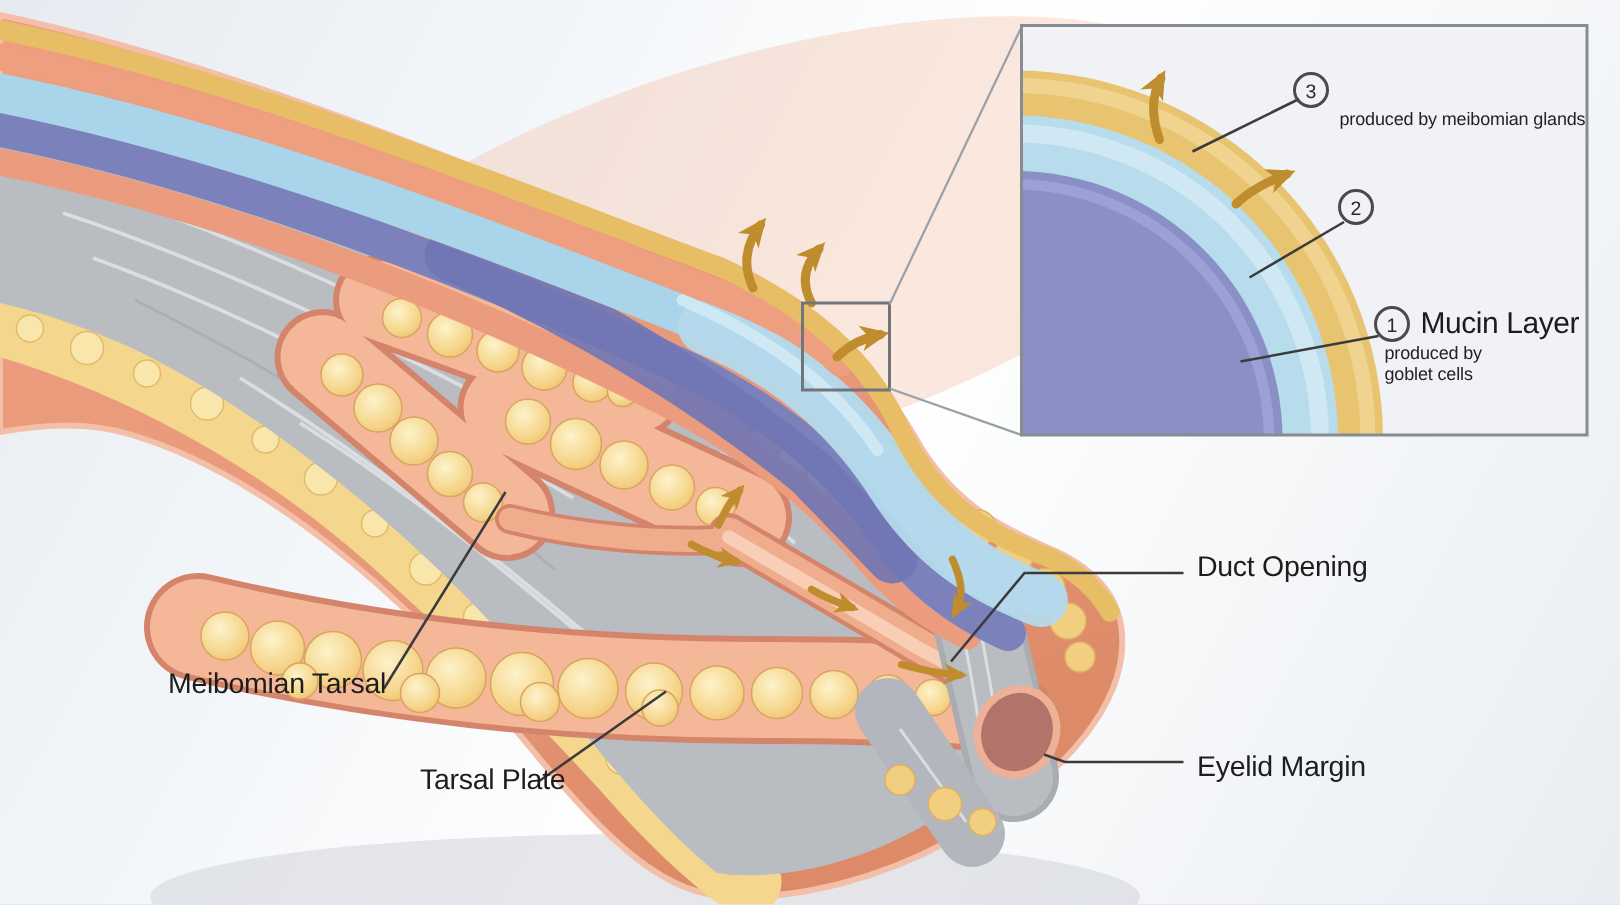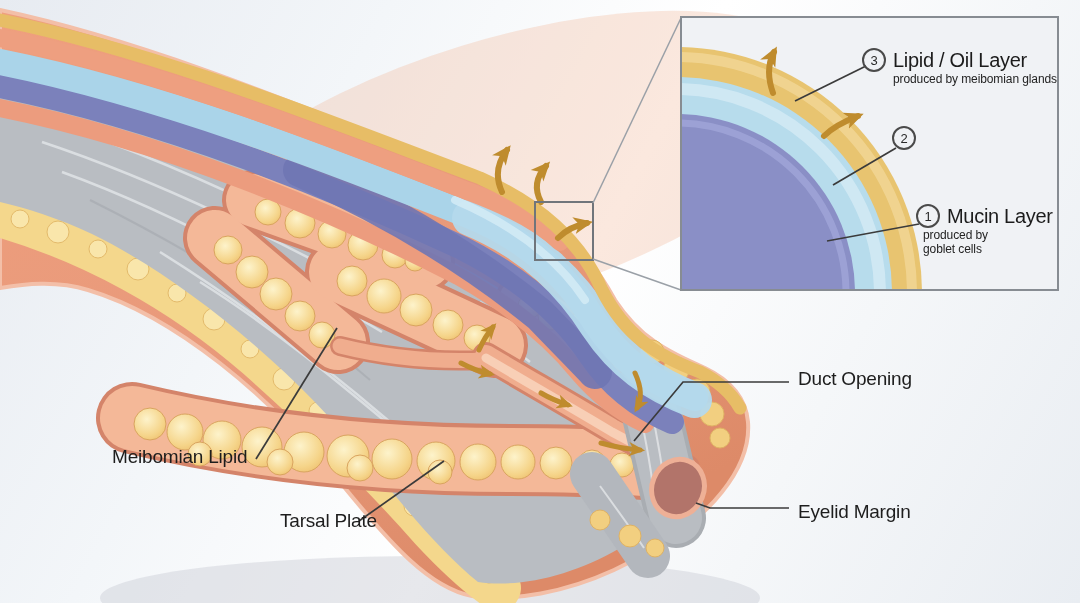--- a/index.html
+++ b/index.html
@@ -252,28 +252,27 @@
     <line x1="256" y1="459" x2="337" y2="328"></line>
     <line x1="359" y1="521" x2="444" y2="461"></line>
     <polyline points="634,441 683,382 789,382"></polyline>
     <polyline points="696,503 710,508 789,508"></polyline>
     <line x1="795" y1="101" x2="866" y2="66"></line>
     <line x1="833" y1="185" x2="896" y2="148"></line>
     <line x1="827" y1="241" x2="919" y2="224"></line>
   </g>
 </svg>
 
-<div class="label" style="left:112px;top:447px">Meibomian Lipid</div>
+<div class="label" style="left:112px;top:447px">Meibomian Tarsal</div>
 <div class="label" style="left:280px;top:511px">Tarsal Plate</div>
 <div class="label" style="left:798px;top:369px">Duct Opening</div>
 <div class="label" style="left:798px;top:502px">Eyelid Margin</div>
 
 <div class="inset-row" style="left:862px;top:48px">
   <span class="num-circle">3</span>
-  <span class="inset-title">Lipid / Oil Layer</span>
 </div>
 <div class="inset-sub" style="left:893px;top:72px">produced by meibomian glands</div>
 
 <div class="inset-row" style="left:892px;top:126px">
   <span class="num-circle">2</span>
 </div>
 
 <div class="inset-row" style="left:916px;top:204px">
   <span class="num-circle">1</span>
   <span class="inset-title">Mucin Layer</span>

